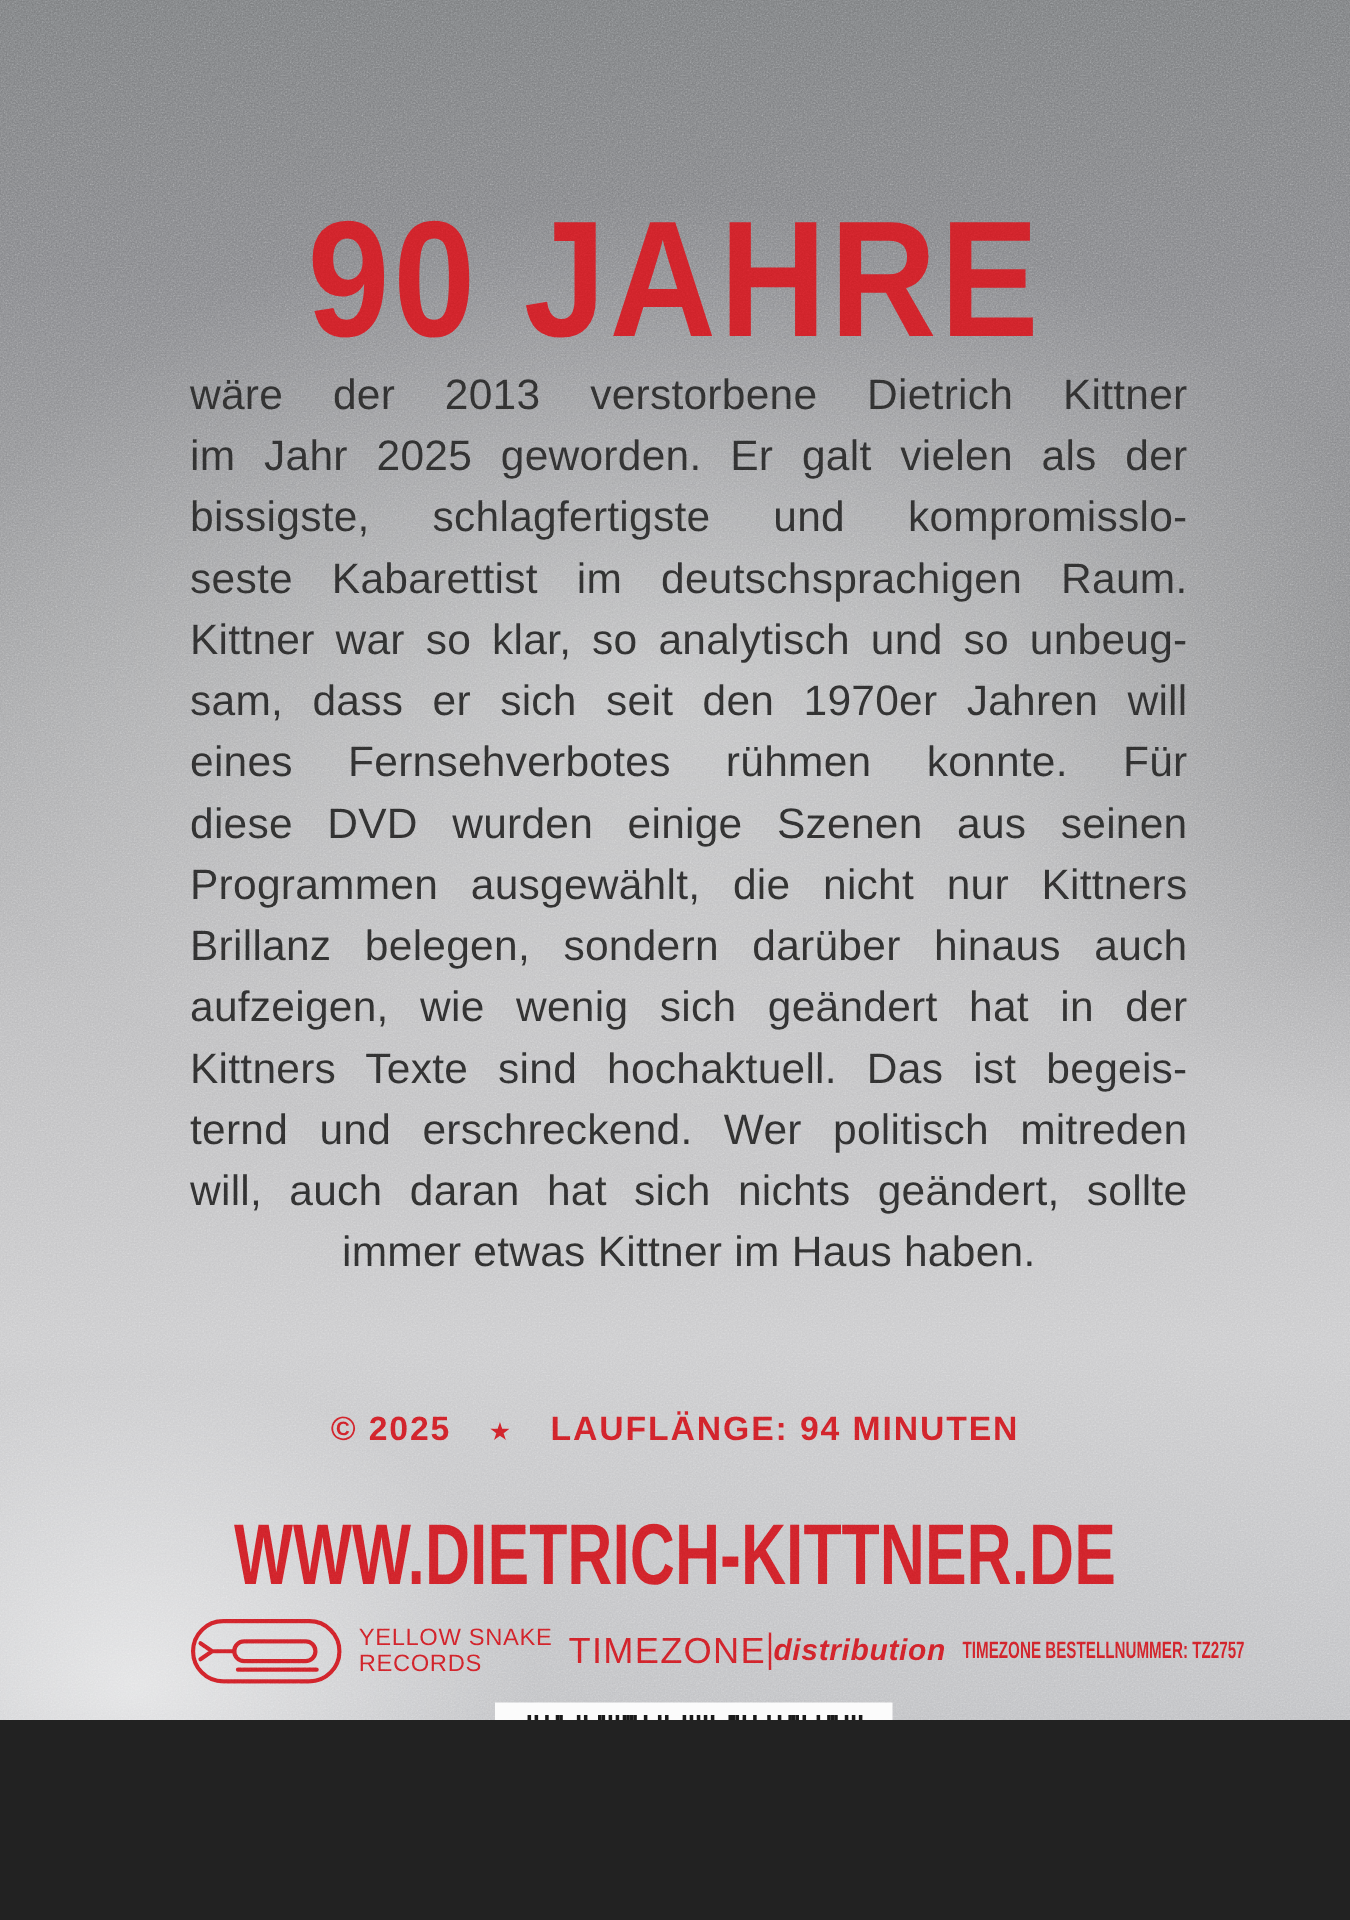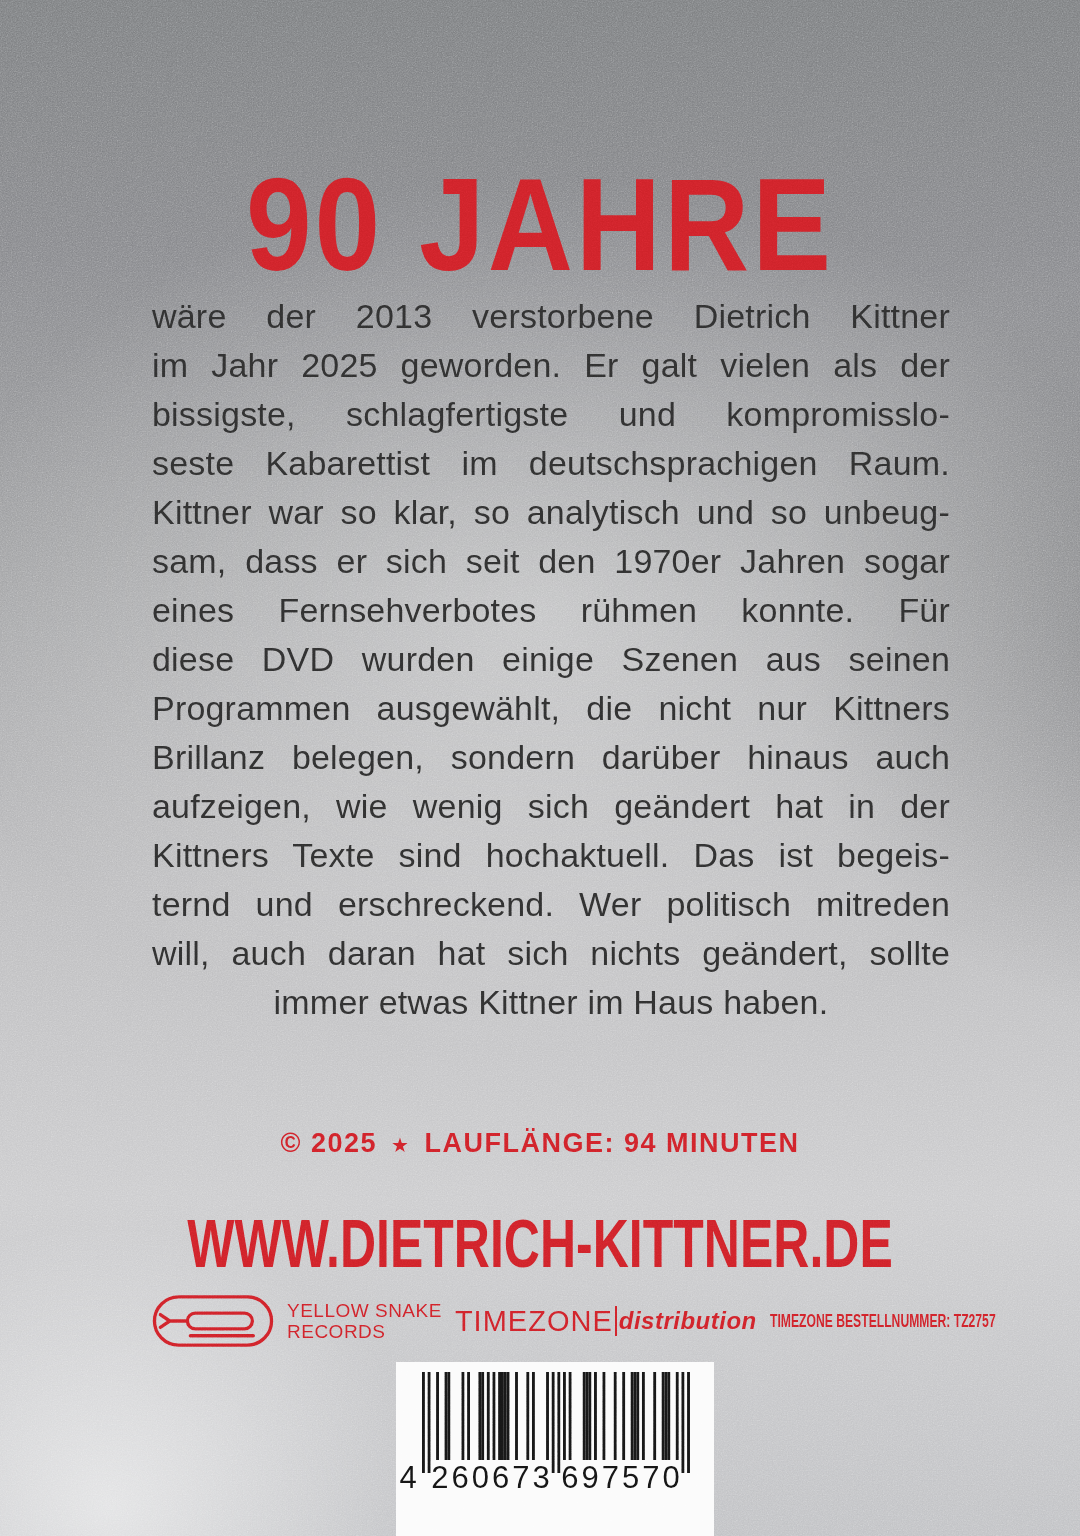--- a/index.html
+++ b/index.html
@@ -1,18 +1,18 @@
 <!DOCTYPE html>
 <html style="--red: #cd2128; --ink: #2e2e2e;"><head>
 <meta charset="utf-8">
 <style>
   html,body{margin:0;padding:0;background:#222;}
   .page{
     position:relative;
-    width:1080px;height:1536px;
+    width:1080px;height:1376px;
     margin:0 auto;
     overflow:hidden;
     font-family:"Liberation Sans","DejaVu Sans",sans-serif;
     background:
       radial-gradient(90% 46% at 50% 40%, rgba(255,255,255,.36) 0%, rgba(255,255,255,0) 62%),
       radial-gradient(42% 26% at 10% 98%, rgba(255,255,255,.55) 0%, rgba(255,255,255,0) 70%),
       radial-gradient(55% 40% at 106% 42%, rgba(30,32,36,.22) 0%, rgba(30,32,36,0) 60%),
       linear-gradient(180deg,#7b7d7f 0%,#85868a 16%,#9d9ea0 36%,#bbbbbd 58%,#cbcbcd 78%,#c0c1c4 100%);
   }
   .noise{position:absolute;inset:0;mix-blend-mode:overlay;opacity:.5;pointer-events:none;z-index:5;}
@@ -27,21 +27,21 @@
 
   .body-block{position:absolute;top:292px;left:152px;width:798px;z-index:2;}
   .body-line{
     height:49px;line-height:49px;font-size:34px;color:var(--ink);
     text-align:justify;text-align-last:justify;white-space:nowrap;
     letter-spacing:.2px;
   }
   .body-line:last-child{text-align:center;text-align-last:center;}
 
   .release{
-    top:1128px;display:flex;justify-content:center;align-items:baseline;gap:14px;
+    top:1128px;display:flex;justify-content:center;align-items:baseline;gap:30px;
     color:var(--red);font-size:27px;font-weight:700;letter-spacing:1.5px;white-space:nowrap;
   }
   .release .star{font-size:20px;}
 
   .website{top:1204px;text-align:center;white-space:nowrap;}
   .website .stretch{
     display:inline-block;color:var(--red);font-size:50px;font-weight:700;letter-spacing:0;
     transform:scaleY(1.38);transform-origin:top center;
   }
 
@@ -75,21 +75,21 @@
   <div class="layer title">
     <span class="stretch">90 JAHRE</span>
   </div>
 
   <div class="body-block">
     <div class="body-line">wäre der 2013 verstorbene Dietrich Kittner</div>
     <div class="body-line">im Jahr 2025 geworden. Er galt vielen als der</div>
     <div class="body-line">bissigste, schlagfertigste und kompromisslo-</div>
     <div class="body-line">seste Kabarettist im deutschsprachigen Raum.</div>
     <div class="body-line">Kittner war so klar, so analytisch und so unbeug-</div>
-    <div class="body-line">sam, dass er sich seit den 1970er Jahren sogar</div>
+    <div class="body-line">sam, dass er sich seit den 1970er Jahren will</div>
     <div class="body-line">eines Fernsehverbotes rühmen konnte. Für</div>
     <div class="body-line">diese DVD wurden einige Szenen aus seinen</div>
     <div class="body-line">Programmen ausgewählt, die nicht nur Kittners</div>
     <div class="body-line">Brillanz belegen, sondern darüber hinaus auch</div>
     <div class="body-line">aufzeigen, wie wenig sich geändert hat in der</div>
     <div class="body-line">Kittners Texte sind hochaktuell. Das ist begeis-</div>
     <div class="body-line">ternd und erschreckend. Wer politisch mitreden</div>
     <div class="body-line">will, auch daran hat sich nichts geändert, sollte</div>
     <div class="body-line">immer etwas Kittner im Haus haben.</div>
   </div>

